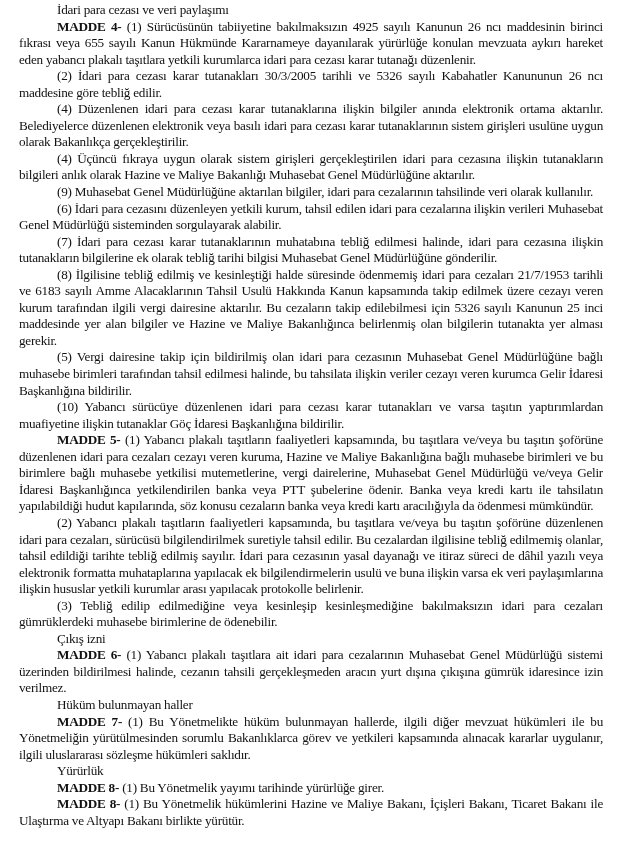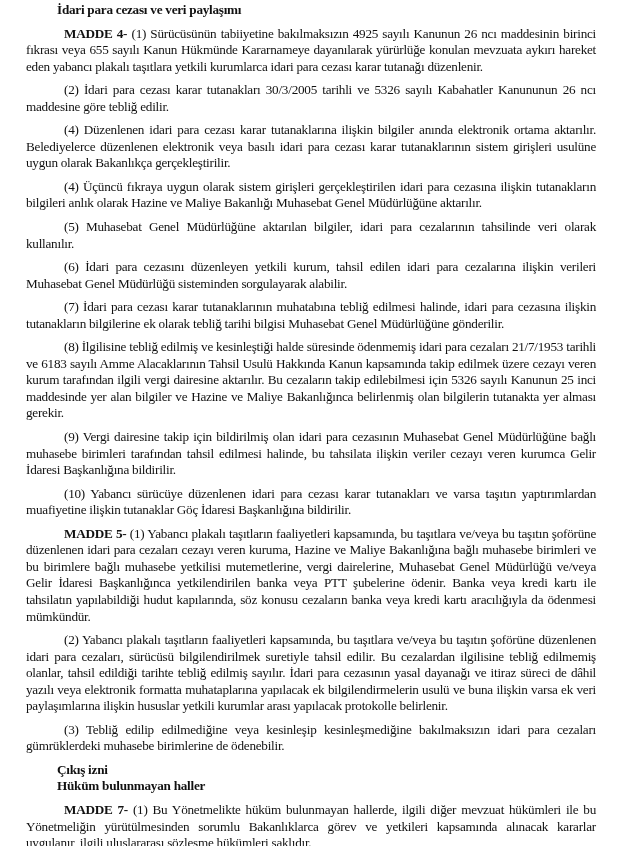--- a/index.html
+++ b/index.html
@@ -7,58 +7,59 @@
   .page {
     position: relative;
     padding: 2px 21px 0 19px;
     font-family: "Liberation Serif", serif;
     font-size: 13.2px;
     line-height: 16.55px;
     color: #111111;
     letter-spacing: -0.25px;
   }
   .heading {
-    font-weight: bold;
+    font-weight: normal;
     text-indent: 38px;
     margin: 0;
   }
   .para {
     text-align: justify;
     text-indent: 38px;
-    margin: 7px;
+    margin: 0;
   }
   .madde { font-weight: bold; }
 </style>
 </head>
 <body>
 
 <div class="page">
 
   <section>
     <p class="heading">İdari para cezası ve veri paylaşımı</p>
     <p class="para"><span class="madde">MADDE 4-</span> <span>(1) Sürücüsünün tabiiyetine bakılmaksızın 4925 sayılı Kanunun 26 ncı maddesinin birinci fıkrası veya 655 sayılı Kanun Hükmünde Kararnameye dayanılarak yürürlüğe konulan mevzuata aykırı hareket eden yabancı plakalı taşıtlara yetkili kurumlarca idari para cezası karar tutanağı düzenlenir.</span></p>
     <p class="para">(2) İdari para cezası karar tutanakları 30/3/2005 tarihli ve 5326 sayılı Kabahatler Kanununun 26 ncı maddesine göre tebliğ edilir.</p>
     <p class="para">(4) Düzenlenen idari para cezası karar tutanaklarına ilişkin bilgiler anında elektronik ortama aktarılır. Belediyelerce düzenlenen elektronik veya basılı idari para cezası karar tutanaklarının sistem girişleri usulüne uygun olarak Bakanlıkça gerçekleştirilir.</p>
     <p class="para">(4) Üçüncü fıkraya uygun olarak sistem girişleri gerçekleştirilen idari para cezasına ilişkin tutanakların bilgileri anlık olarak Hazine ve Maliye Bakanlığı Muhasebat Genel Müdürlüğüne aktarılır.</p>
-    <p class="para">(5) Muhasebat Genel Müdürlüğüne aktarılan bilgiler, idari para cezalarının tahsilinde veri olarak kullanılır.</p>
+    <p class="para">(9) Muhasebat Genel Müdürlüğüne aktarılan bilgiler, idari para cezalarının tahsilinde veri olarak kullanılır.</p>
     <p class="para">(6) İdari para cezasını düzenleyen yetkili kurum, tahsil edilen idari para cezalarına ilişkin verileri Muhasebat Genel Müdürlüğü sisteminden sorgulayarak alabilir.</p>
     <p class="para">(7) İdari para cezası karar tutanaklarının muhatabına tebliğ edilmesi halinde, idari para cezasına ilişkin tutanakların bilgilerine ek olarak tebliğ tarihi bilgisi Muhasebat Genel Müdürlüğüne gönderilir.</p>
     <p class="para">(8) İlgilisine tebliğ edilmiş ve kesinleştiği halde süresinde ödenmemiş idari para cezaları 21/7/1953 tarihli ve 6183 sayılı Amme Alacaklarının Tahsil Usulü Hakkında Kanun kapsamında takip edilmek üzere cezayı veren kurum tarafından ilgili vergi dairesine aktarılır. Bu cezaların takip edilebilmesi için 5326 sayılı Kanunun 25 inci maddesinde yer alan bilgiler ve Hazine ve Maliye Bakanlığınca belirlenmiş olan bilgilerin tutanakta yer alması gerekir.</p>
-    <p class="para">(9) Vergi dairesine takip için bildirilmiş olan idari para cezasının Muhasebat Genel Müdürlüğüne bağlı muhasebe birimleri tarafından tahsil edilmesi halinde, bu tahsilata ilişkin veriler cezayı veren kurumca Gelir İdaresi Başkanlığına bildirilir.</p>
+    <p class="para">(5) Vergi dairesine takip için bildirilmiş olan idari para cezasının Muhasebat Genel Müdürlüğüne bağlı muhasebe birimleri tarafından tahsil edilmesi halinde, bu tahsilata ilişkin veriler cezayı veren kurumca Gelir İdaresi Başkanlığına bildirilir.</p>
     <p class="para">(10) Yabancı sürücüye düzenlenen idari para cezası karar tutanakları ve varsa taşıtın yaptırımlardan muafiyetine ilişkin tutanaklar Göç İdaresi Başkanlığına bildirilir.</p>
   </section>
 
   <section>
     <p class="para"><span class="madde">MADDE 5-</span> <span>(1) Yabancı plakalı taşıtların faaliyetleri kapsamında, bu taşıtlara ve/veya bu taşıtın şoförüne düzenlenen idari para cezaları cezayı veren kuruma, Hazine ve Maliye Bakanlığına bağlı muhasebe birimleri ve bu birimlere bağlı muhasebe yetkilisi mutemetlerine, vergi dairelerine, Muhasebat Genel Müdürlüğü ve/veya Gelir İdaresi Başkanlığınca yetkilendirilen banka veya PTT şubelerine ödenir. Banka veya kredi kartı ile tahsilatın yapılabildiği hudut kapılarında, söz konusu cezaların banka veya kredi kartı aracılığıyla da ödenmesi mümkündür.</span></p>
     <p class="para">(2) Yabancı plakalı taşıtların faaliyetleri kapsamında, bu taşıtlara ve/veya bu taşıtın şoförüne düzenlenen idari para cezaları, sürücüsü bilgilendirilmek suretiyle tahsil edilir. Bu cezalardan ilgilisine tebliğ edilmemiş olanlar, tahsil edildiği tarihte tebliğ edilmiş sayılır. İdari para cezasının yasal dayanağı ve itiraz süreci de dâhil yazılı veya elektronik formatta muhataplarına yapılacak ek bilgilendirmelerin usulü ve buna ilişkin varsa ek veri paylaşımlarına ilişkin hususlar yetkili kurumlar arası yapılacak protokolle belirlenir.</p>
     <p class="para">(3) Tebliğ edilip edilmediğine veya kesinleşip kesinleşmediğine bakılmaksızın idari para cezaları gümrüklerdeki muhasebe birimlerine de ödenebilir.</p>
   </section>
 
   <section>
     <p class="heading">Çıkış izni</p>
+    <p class="para"><span class="madde">MADDE 6-</span> <span>(1) Yabancı plakalı taşıtlara ait idari para cezalarının Muhasebat Genel Müdürlüğü sistemi üzerinden bildirilmesi halinde, cezanın tahsili gerçekleşmeden aracın yurt dışına çıkışına gümrük idaresince izin verilmez.</span></p>
   </section>
 
   <section>
     <p class="heading">Hüküm bulunmayan haller</p>
     <p class="para"><span class="madde">MADDE 7-</span> <span>(1) Bu Yönetmelikte hüküm bulunmayan hallerde, ilgili diğer mevzuat hükümleri ile bu Yönetmeliğin yürütülmesinden sorumlu Bakanlıklarca görev ve yetkileri kapsamında alınacak kararlar uygulanır, ilgili uluslararası sözleşme hükümleri saklıdır.</span></p>
   </section>
 
   <section>
     <p class="heading">Yürürlük</p>
     <p class="para"><span class="madde">MADDE 8-</span> <span>(1) Bu Yönetmelik yayımı tarihinde yürürlüğe girer.</span></p>

